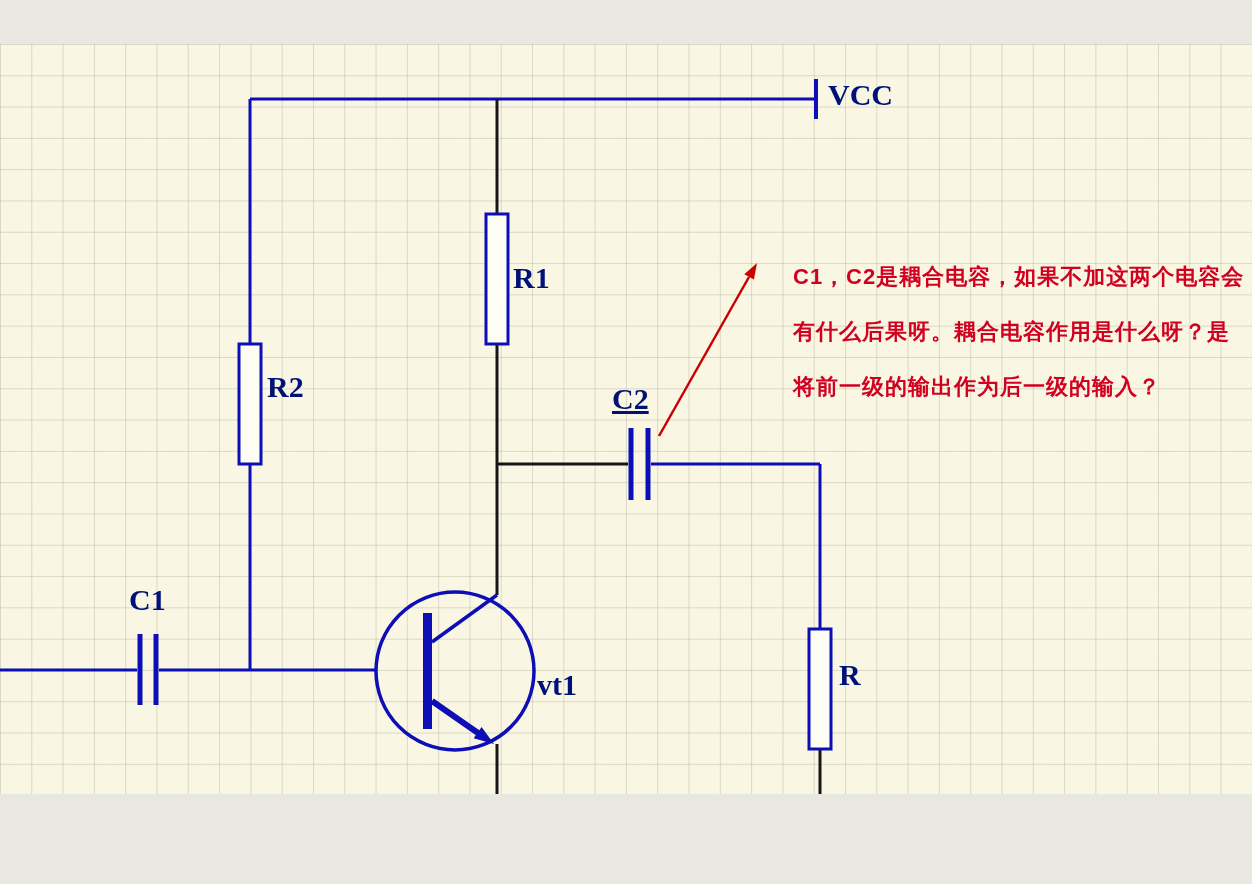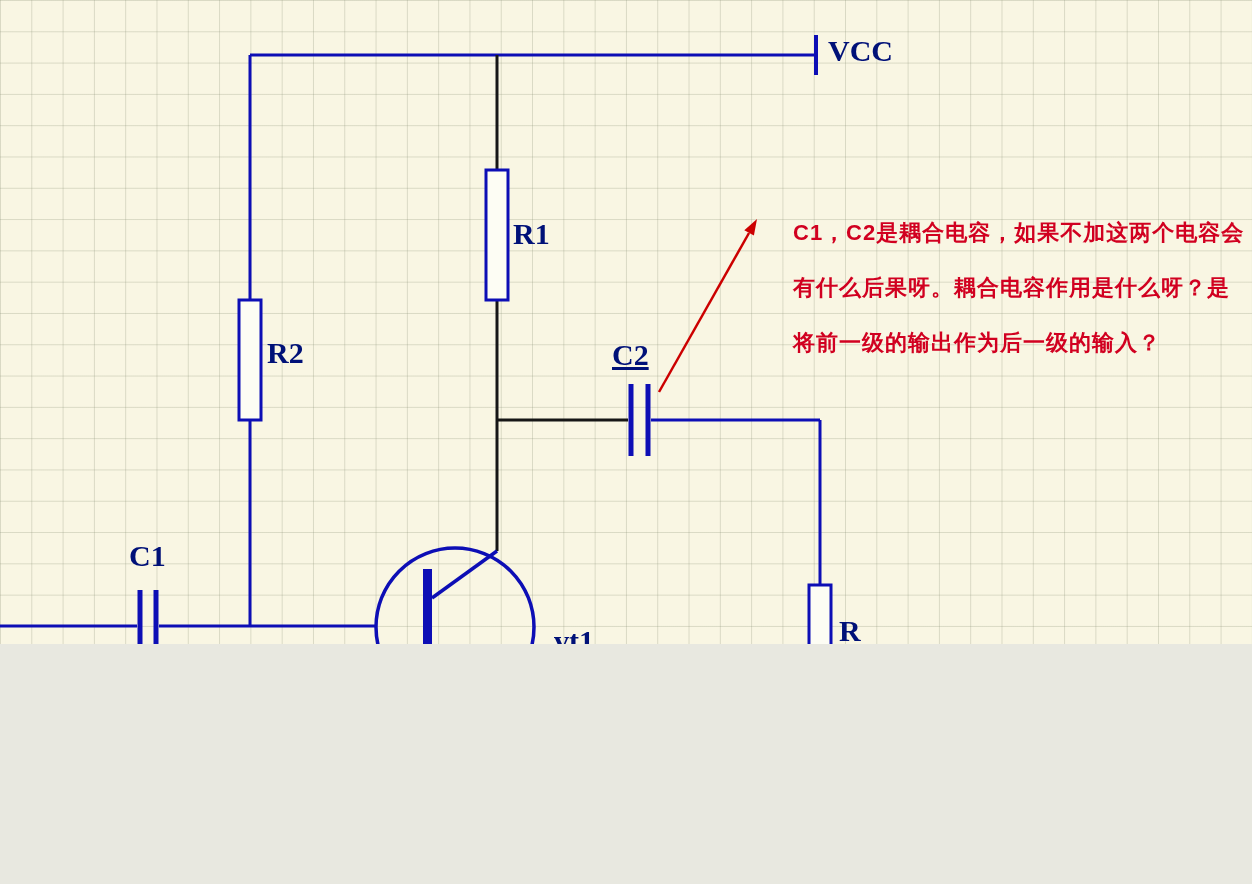--- a/index.html
+++ b/index.html
@@ -1,25 +1,26 @@
 <!DOCTYPE html>
 <html><head>
 <meta charset="utf-8">
 <style>
   html,body{margin:0;padding:0;background:#e8e8e0;}
   #stage{
     position:relative;
-    width:1252px;height:644px;
+    width:1252px;height:750px;
     overflow:hidden;
     background-color:#f9f6e3;
     background-image:
       linear-gradient(to right, rgba(145,150,125,0.30) 1px, transparent 1px),
       linear-gradient(to bottom, rgba(145,150,125,0.30) 1px, transparent 1px);
     background-size:31.3px 31.3px;
     font-family:"Liberation Sans", sans-serif;
+    margin-top:44px;
   }
   #circuit{position:absolute;left:0;top:0;}
   .lbl{
     position:absolute;
     font-family:"Liberation Serif", serif;
     font-weight:bold;
     font-size:30px;
     color:#001178;
     white-space:nowrap;
     line-height:1;
@@ -113,25 +114,25 @@
     </g>
 
     <g>
       <path d="M659 392 L749 233" stroke="#cc0000" stroke-width="2.5" fill="none"></path>
       <polygon points="757,219 753.9,235.6 744.3,230.2" fill="#cc0000"></polygon>
     </g>
   </svg>
 
   <div class="lbl" style="left:828px;top:36px;">VCC</div>
   <div class="lbl" style="left:513px;top:219px;">R1</div>
-  <div class="lbl" style="left:267px;top:338px;">R2</div>
+  <div class="lbl" style="left:267px;top:328px;">R2</div>
   <div class="lbl" style="left:612px;top:340px;text-decoration:underline;">C2</div>
   <div class="lbl" style="left:129px;top:541px;">C1</div>
   <div class="lbl" style="left:839px;top:616px;">R</div>
-  <div class="lbl" style="left:554px;top:626px;">vt1</div>
+  <div class="lbl" style="left:537px;top:626px;">vt1</div>
 
   <div class="annotation">
     <div class="ann-line">C1，C2是耦合电容，如果不加这两个电容会</div>
     <div class="ann-line">有什么后果呀。耦合电容作用是什么呀？是</div>
     <div class="ann-line">将前一级的输出作为后一级的输入？</div>
   </div>
 
 
 </div>
 

